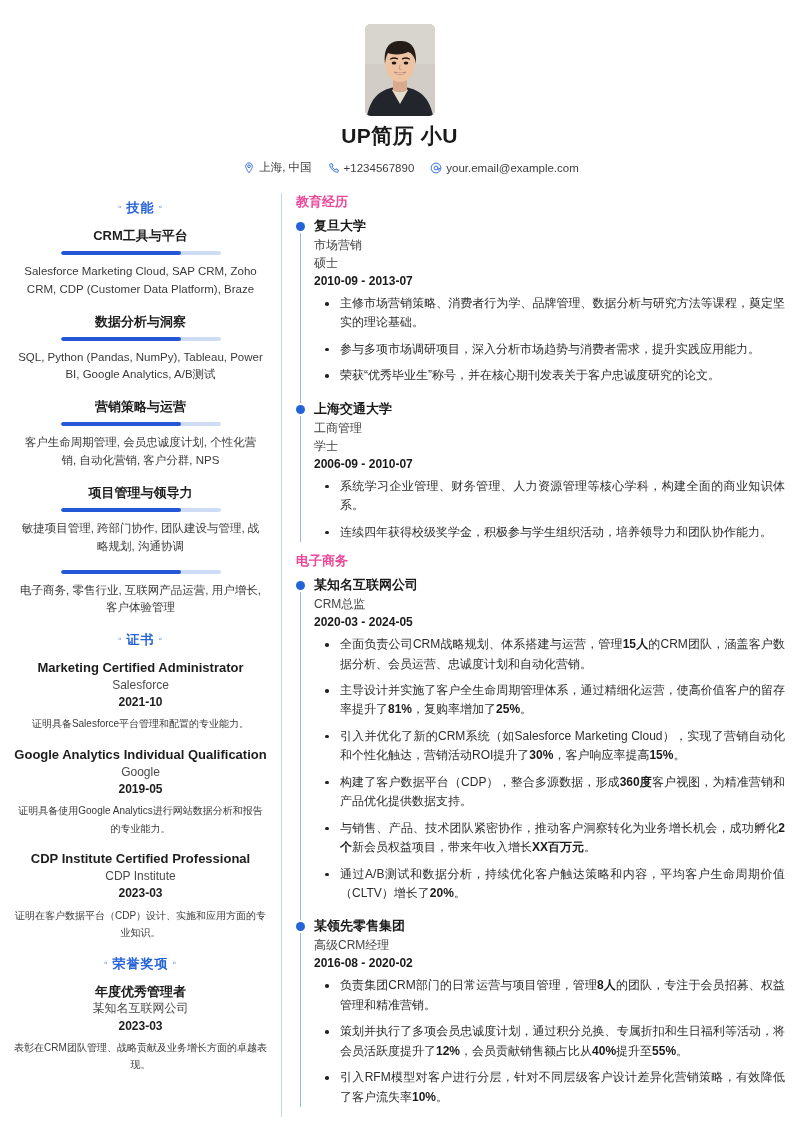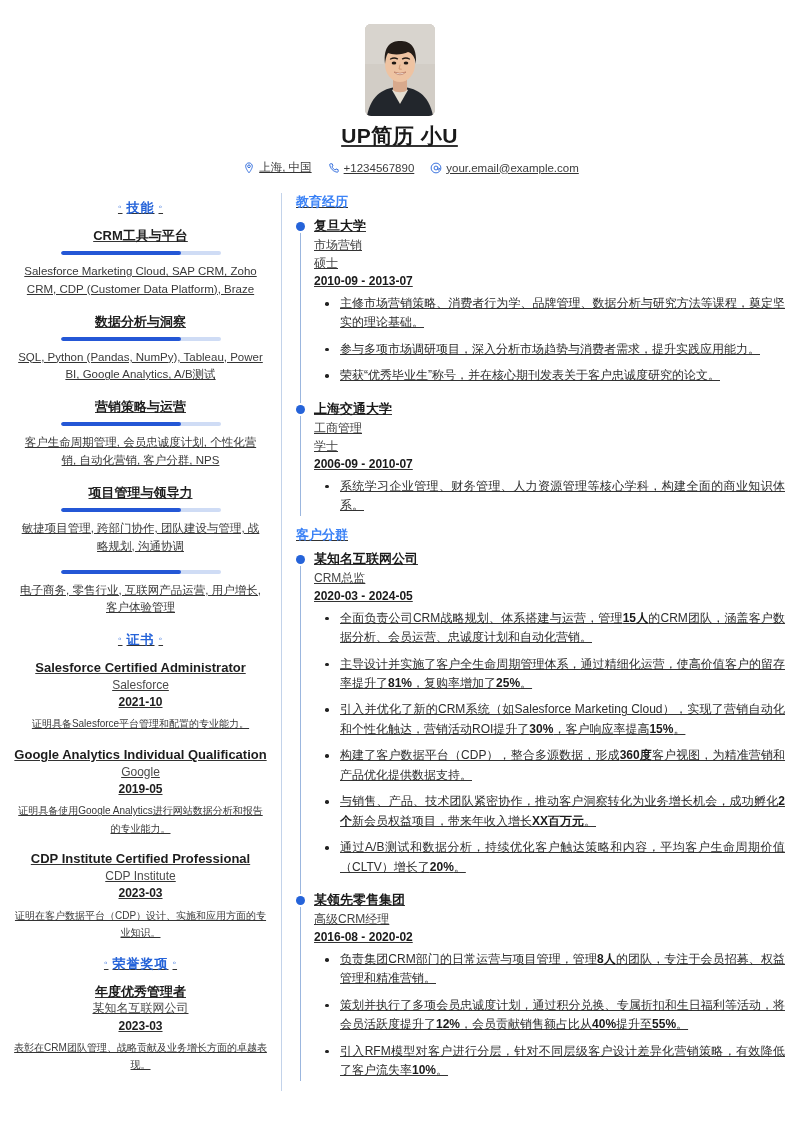--- a/index.html
+++ b/index.html
@@ -11,21 +11,20 @@
     color: #333333;
     overflow: hidden;
   }
   .page {
     position: relative;
     width: 799px;
     height: 1130px;
     background: #ffffff;
     padding: 0;
     overflow: hidden;
-    text-decoration: underline;
   }
 
   
   .header {
     text-align: center;
     padding: 24px 0 8px 0;
   }
   .avatar-wrap {
     width: 70px;
     height: 92px;
@@ -146,21 +145,21 @@
     font-size: 10px;
     line-height: 1.75;
     color: #3a3a3a;
     margin-top: 4px;
     text-align: center;
   }
 
   
   .main-section { margin-bottom: 10px; }
   .main-section-title {
-    color: #3b82f6;
+    color: #ec4899;
     font-size: 13px;
     font-weight: bold;
     margin-bottom: 6px;
   }
   .timeline { position: relative; padding-left: 18px; }
   .timeline:before {
     content: "";
     position: absolute;
     left: 4px;
     top: 4px;
@@ -322,21 +321,21 @@
           <div class="skill-desc">电子商务, 零售行业, 互联网产品运营, 用户增长, 客户体验管理</div>
         </div>
       </div>
 
       <div class="side-section-title">
         <span class="deco">◦</span><span>证书</span><span class="deco">◦</span>
       </div>
 
       <div>
         <div class="cert-block">
-          <div class="cert-title">Salesforce Certified Administrator</div>
+          <div class="cert-title">Marketing Certified Administrator</div>
           <div class="cert-org">Salesforce</div>
           <div class="cert-date">2021-10</div>
           <div class="cert-desc">证明具备Salesforce平台管理和配置的专业能力。</div>
         </div>
         <div class="cert-block">
           <div class="cert-title">Google Analytics Individual Qualification</div>
           <div class="cert-org">Google</div>
           <div class="cert-date">2019-05</div>
           <div class="cert-desc">证明具备使用Google Analytics进行网站数据分析和报告的专业能力。</div>
         </div>
@@ -382,28 +381,29 @@
             </ul>
           </div>
 
           <div class="tl-entry">
             <div class="entry-org">上海交通大学</div>
             <div class="entry-sub">工商管理</div>
             <div class="entry-sub">学士</div>
             <div class="entry-date">2006-09 - 2010-07</div>
             <ul class="bullets">
               <li>系统学习企业管理、财务管理、人力资源管理等核心学科，构建全面的商业知识体系。</li>
+              <li>连续四年获得校级奖学金，积极参与学生组织活动，培养领导力和团队协作能力。</li>
             </ul>
           </div>
 
         </div>
       </div>
 
       <div class="main-section">
-        <div class="main-section-title">客户分群</div>
+        <div class="main-section-title">电子商务</div>
         <div class="timeline">
 
           <div class="tl-entry">
             <div class="entry-org">某知名互联网公司</div>
             <div class="entry-sub">CRM总监</div>
             <div class="entry-date">2020-03 - 2024-05</div>
             <ul class="bullets">
               <li>全面负责公司CRM战略规划、体系搭建与运营，管理<b>15人</b>的CRM团队，涵盖客户数据分析、会员运营、忠诚度计划和自动化营销。</li>
               <li>主导设计并实施了客户全生命周期管理体系，通过精细化运营，使高价值客户的留存率提升了<b>81%</b>，复购率增加了<b>25%</b>。</li>
               <li>引入并优化了新的CRM系统（如Salesforce Marketing Cloud），实现了营销自动化和个性化触达，营销活动ROI提升了<b>30%</b>，客户响应率提高<b>15%</b>。</li>

